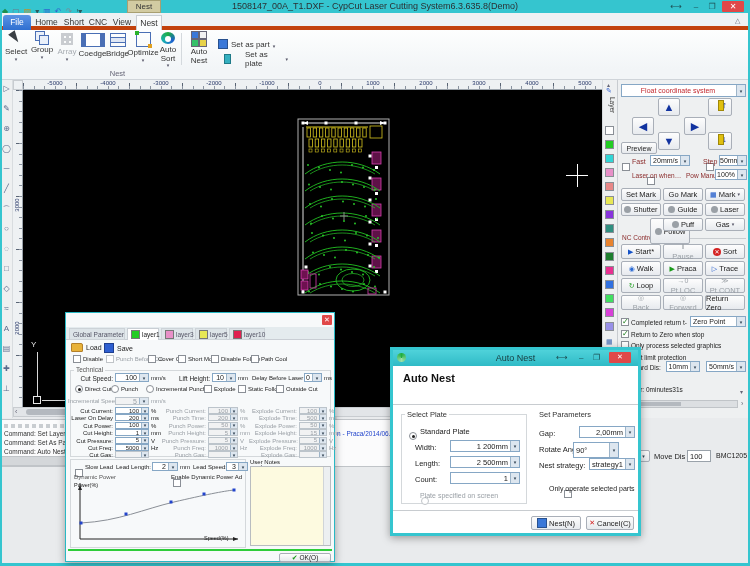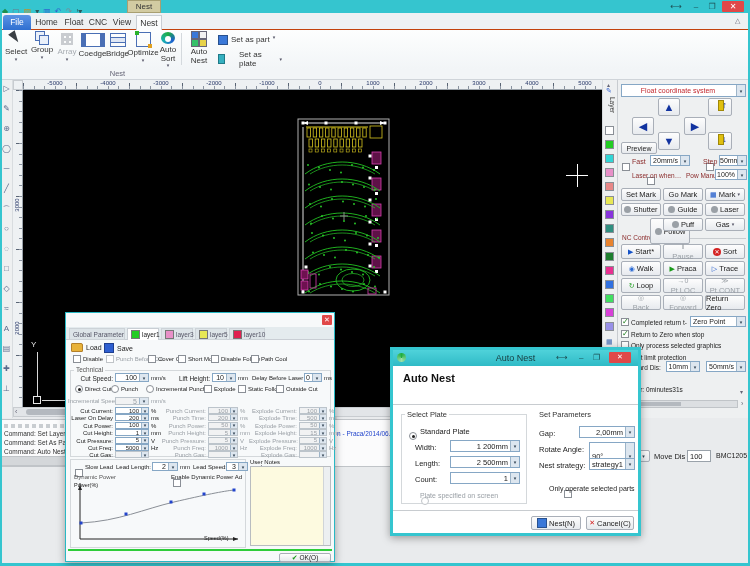--- a/index.html
+++ b/index.html
@@ -7,21 +7,21 @@
        font-family:"Liberation Sans","DejaVu Sans",sans-serif;color:#222;}
   .abs{position:absolute;box-sizing:border-box;}
   .txt{white-space:nowrap;}
   
   #titlebar{left:0;top:0;width:750px;height:13px;background:#35c5cf;}
   .qicon{font-size:8px;line-height:13px;margin:0 2px;display:inline-block;}
   #wintitle{left:150px;top:1px;width:450px;text-align:center;font-size:9px;color:#2b3033;}
   .winbtn{top:1px;width:16px;height:11px;text-align:center;font-size:8px;color:#1c4d52;line-height:11px;}
   #closebtn{background:#e04848;color:#fff;border-radius:1px;width:22px;}
   
-  #tabsrow{left:0;top:13px;width:750px;height:17px;background:#eef1f3;border-bottom:1px solid #c2410c;}
+  #tabsrow{left:0;top:13px;width:750px;height:17px;background:#eef1f3;border-bottom:4px solid #c2410c;}
   .rtab{position:absolute;top:2px;height:15px;font-size:8.5px;text-align:center;line-height:15px;color:#333;}
   .rtab.file{background:linear-gradient(#5b93e5,#2f6fd0);color:#fff;border-radius:3px 3px 0 0;}
   .rtab.active{background:#fbfcfd;border:1px solid #c9ced4;border-bottom:none;}
   #floatnest{left:127px;top:0;width:34px;height:13px;background:#d2cba2;border:1px solid #a89f72;
              font-size:8px;text-align:center;line-height:12px;color:#333;}
   
   #ribbon{left:0;top:30px;width:750px;height:39px;background:linear-gradient(#fdfefe,#f2f5f7);}
   #ribbongrp{left:0;top:69px;width:750px;height:11px;background:#f2f5f7;border-bottom:1px solid #cfd4d9;}
   #grplabel{left:0;top:69px;width:235px;text-align:center;font-size:7.5px;color:#667;}
   .rbtn{position:absolute;top:1px;display:flex;flex-direction:column;align-items:center;font-size:8px;color:#333;}
@@ -114,30 +114,31 @@
 </head>
 <body>
 <div id="app">
 
 
 
 
 <div class="abs" id="titlebar">
   <span id="qat"><span class="qicon" style="color: rgb(29, 143, 79);">◆</span><span class="qicon" style="color: rgb(106, 122, 138);">▢</span><span class="qicon" style="color: rgb(200, 144, 32);">▨</span><span class="qicon" style="color: rgb(43, 90, 94);">▾</span><span class="qicon" style="color: rgb(47, 95, 208);">▥</span><span class="qicon" style="color: rgb(47, 95, 208);">↶</span><span class="qicon" style="color: rgb(122, 138, 150);">↷</span><span class="qicon" style="color: rgb(43, 90, 94);">¦▾</span></span>
 </div>
+<div class="abs txt" id="wintitle">1508147_00A_T1.DXF - CypCut Laser Cutting System6.3.635.8(Demo)</div>
 <div class="abs winbtn" style="left:668px;">⟷</div>
 <div class="abs winbtn" style="left:688px;">–</div>
 <div class="abs winbtn" style="left:704px;">❐</div>
 <div class="abs winbtn" id="closebtn" style="left:722px;">✕</div>
 
 
 <div class="abs" id="tabsrow">
       <div class="rtab file" style="position: absolute; box-sizing: border-box; left: 3px; width: 28px;">File</div>
       <div class="rtab" style="position: absolute; box-sizing: border-box; left: 33px; width: 27px;">Home</div>
-      <div class="rtab" style="position: absolute; box-sizing: border-box; left: 62px; width: 24px;">Float</div>
+      <div class="rtab" style="position: absolute; box-sizing: border-box; left: 62px; width: 24px;">Short</div>
       <div class="rtab" style="position: absolute; box-sizing: border-box; left: 88px; width: 20px;">CNC</div>
       <div class="rtab" style="position: absolute; box-sizing: border-box; left: 110px; width: 24px;">View</div>
       <div class="rtab active" style="position: absolute; box-sizing: border-box; left: 136px; width: 26px;">Nest</div>
     </div>
 <div class="abs" id="floatnest">Nest</div>
 <div class="abs txt" style="left:735px;top:17px;font-size:7px;color:#667;">△</div>
 
 
 <div class="abs" id="ribbon">
       <div class="rbtn" style="position: absolute; box-sizing: border-box; left: 3px; top: 1px; width: 26px; height: 37px;">
@@ -176,26 +177,26 @@
       <div class="vsep" style="position: absolute; box-sizing: border-box; left: 181px; top: 3px; height: 32px;"></div>
       <div class="rbtn" style="position: absolute; box-sizing: border-box; left: 185px; top: 1px; width: 28px; height: 37px;">
         <span class="inest">
           <i></i>
           <i></i>
           <i></i>
           <i></i>
         </span>
         <span class="lab" style="width: 24px;">Auto Nest</span>
       </div>
-      <div style="position: absolute; box-sizing: border-box; left: 218px; top: 5px; width: 64px; height: 14px; display: flex; align-items: flex-start; gap: 3px; font-size: 8px; color: rgb(51, 51, 51);">
+      <div style="position: absolute; box-sizing: border-box; left: 218px; top: 5px; width: 64px; height: 14px; display: flex; align-items: flex-end; gap: 3px; font-size: 8px; color: rgb(51, 51, 51);">
         <span class="ipart"></span>
         <span>Set as part</span>
         <span class="car8">▾</span>
       </div>
-      <div style="position: absolute; box-sizing: border-box; left: 218px; top: 22px; width: 64px; height: 14px; display: flex; align-items: center; gap: 14px; font-size: 8px; color: rgb(51, 51, 51);">
+      <div style="position: absolute; box-sizing: border-box; left: 224px; top: 22px; width: 64px; height: 14px; display: flex; align-items: center; gap: 14px; font-size: 8px; color: rgb(51, 51, 51);">
         <span class="iplate"></span>
         <span>Set as plate</span>
         <span class="car8">▾</span>
       </div>
     </div>
 <div class="abs" id="ribbongrp"></div>
 <div class="abs txt" id="grplabel">Nest</div>
 
 
 <div class="abs" id="lefttools">
@@ -830,21 +831,21 @@
   <span class="abs lbl dis" style="left:27px;top:142px;font-size:7px;">Plate specified on screen</span>
   
   <div class="abs grpbox" style="left:142px;top:64px;width:98px;height:90px;border:none;"></div>
   <span class="grplab" style="left:144px;top:60px;background:#fff;">Set Parameters</span>
   <span class="abs lbl" style="left:146px;top:79px;font-size:7.5px;">Gap:</span>
   <div class="abs combo" style="left:186px;top:76px;width:56px;height:12px;font-size:7.5px;">
         <span class="val">2,00mm</span>
         <span class="car"></span>
       </div>
   <span class="abs lbl" style="left:146px;top:95px;font-size:7.5px;">Rotate Angle:</span>
-  <div class="abs combo" style="left:196px;top:92px;width:46px;height:28px;font-size:7.5px;">
+  <div class="abs combo" style="left:180px;top:92px;width:46px;height:16px;font-size:7.5px;">
         <span class="val" style="text-align:left;padding-left:2px;">90°</span>
         <span class="car"></span>
       </div>
   <span class="abs lbl" style="left:146px;top:111px;font-size:7.5px;">Nest strategy:</span>
   <div class="abs combo" style="left:196px;top:108px;width:46px;height:12px;font-size:7.5px;">
         <span class="val" style="text-align:left;padding-left:2px;">strategy1</span>
         <span class="car"></span>
       </div>
   <span class="abs cb" style="left:146px;top:134px;"></span>
   <span class="abs lbl" style="left:156px;top:135px;font-size:7px;">Only operate selected parts</span>

